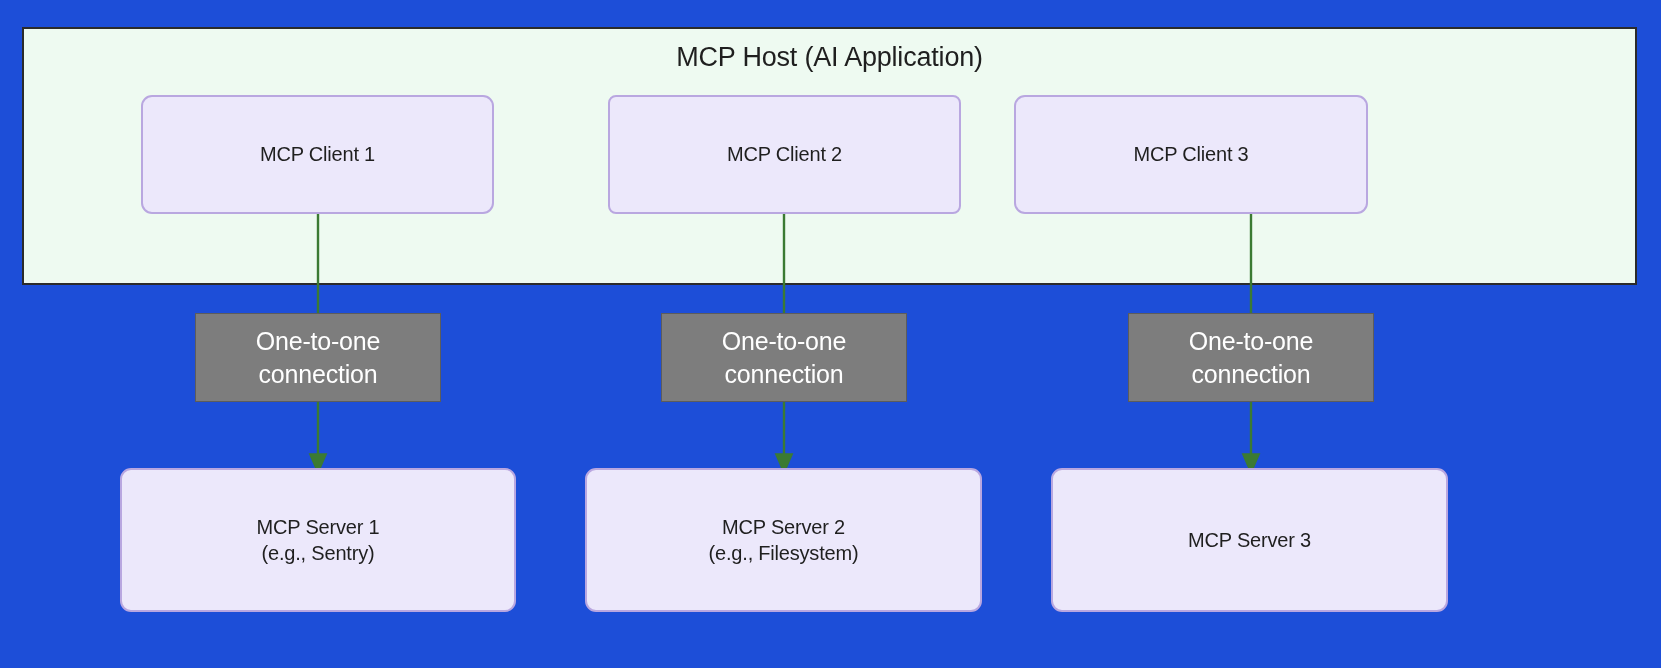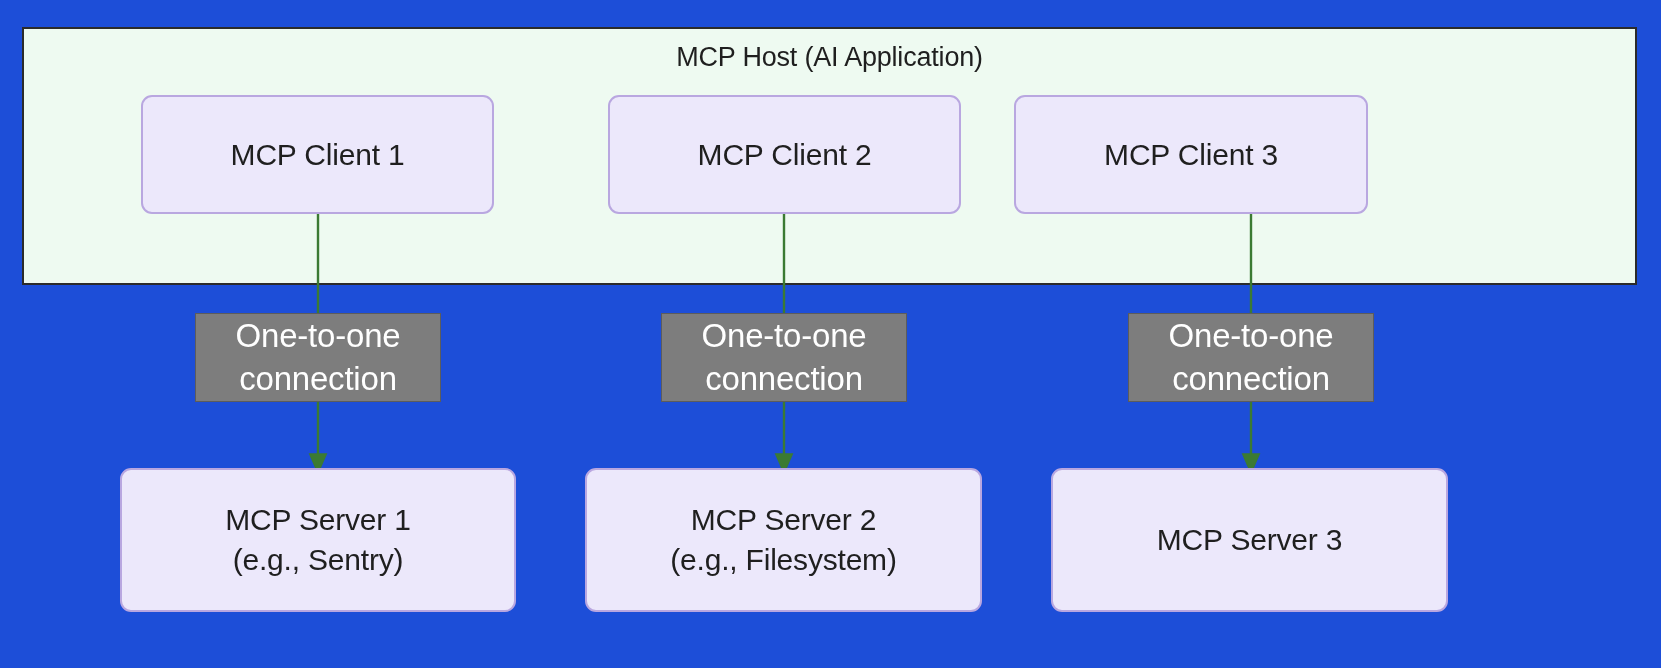--- a/index.html
+++ b/index.html
@@ -47,32 +47,32 @@
     position: absolute;
     background: #ece8fb;
     border: 2.5px solid #b9a7e0;
     border-radius: 11px;
     box-sizing: border-box;
     display: flex;
     flex-direction: column;
     align-items: center;
     justify-content: center;
     color: #1f1f1f;
-    font-size: 30px;
+    font-size: 20px;
     line-height: 1.32;
     letter-spacing: -0.2px;
     text-align: center;
   }
   .node-box .sub-line {
     display: block;
   }
 
   
   #client-1 { left: 141px; top: 95px;  width: 353px; height: 119px; }
-  #client-2 { left: 608px; top: 95px;  width: 353px; height: 119px; }
+  #client-2 { left: 608px; top: 95px;  width: 353px; height: 119px; border-radius: 8px; }
   #client-3 { left: 1014px; top: 95px; width: 354px; height: 119px; }
 
   
   #server-1 { left: 120px;  top: 468px; width: 396px; height: 144px; }
   #server-2 { left: 585px;  top: 468px; width: 397px; height: 144px; }
   #server-3 { left: 1051px; top: 468px; width: 397px; height: 144px; }
 
   
   #connectors {
     position: absolute;
@@ -87,21 +87,21 @@
   .edge-label {
     position: absolute;
     background: #7d7d7d;
     border: 1.5px solid #5c5c5c;
     box-sizing: border-box;
     display: flex;
     flex-direction: column;
     align-items: center;
     justify-content: center;
     color: #ffffff;
-    font-size: 33px;
+    font-size: 25px;
     line-height: 1.3;
     letter-spacing: -0.2px;
     text-align: center;
   }
   #edge-label-1 { left: 195px;  top: 313px; width: 246px; height: 89px; }
   #edge-label-2 { left: 661px;  top: 313px; width: 246px; height: 89px; }
   #edge-label-3 { left: 1128px; top: 313px; width: 246px; height: 89px; }
 </style>
 </head>
 <body>

